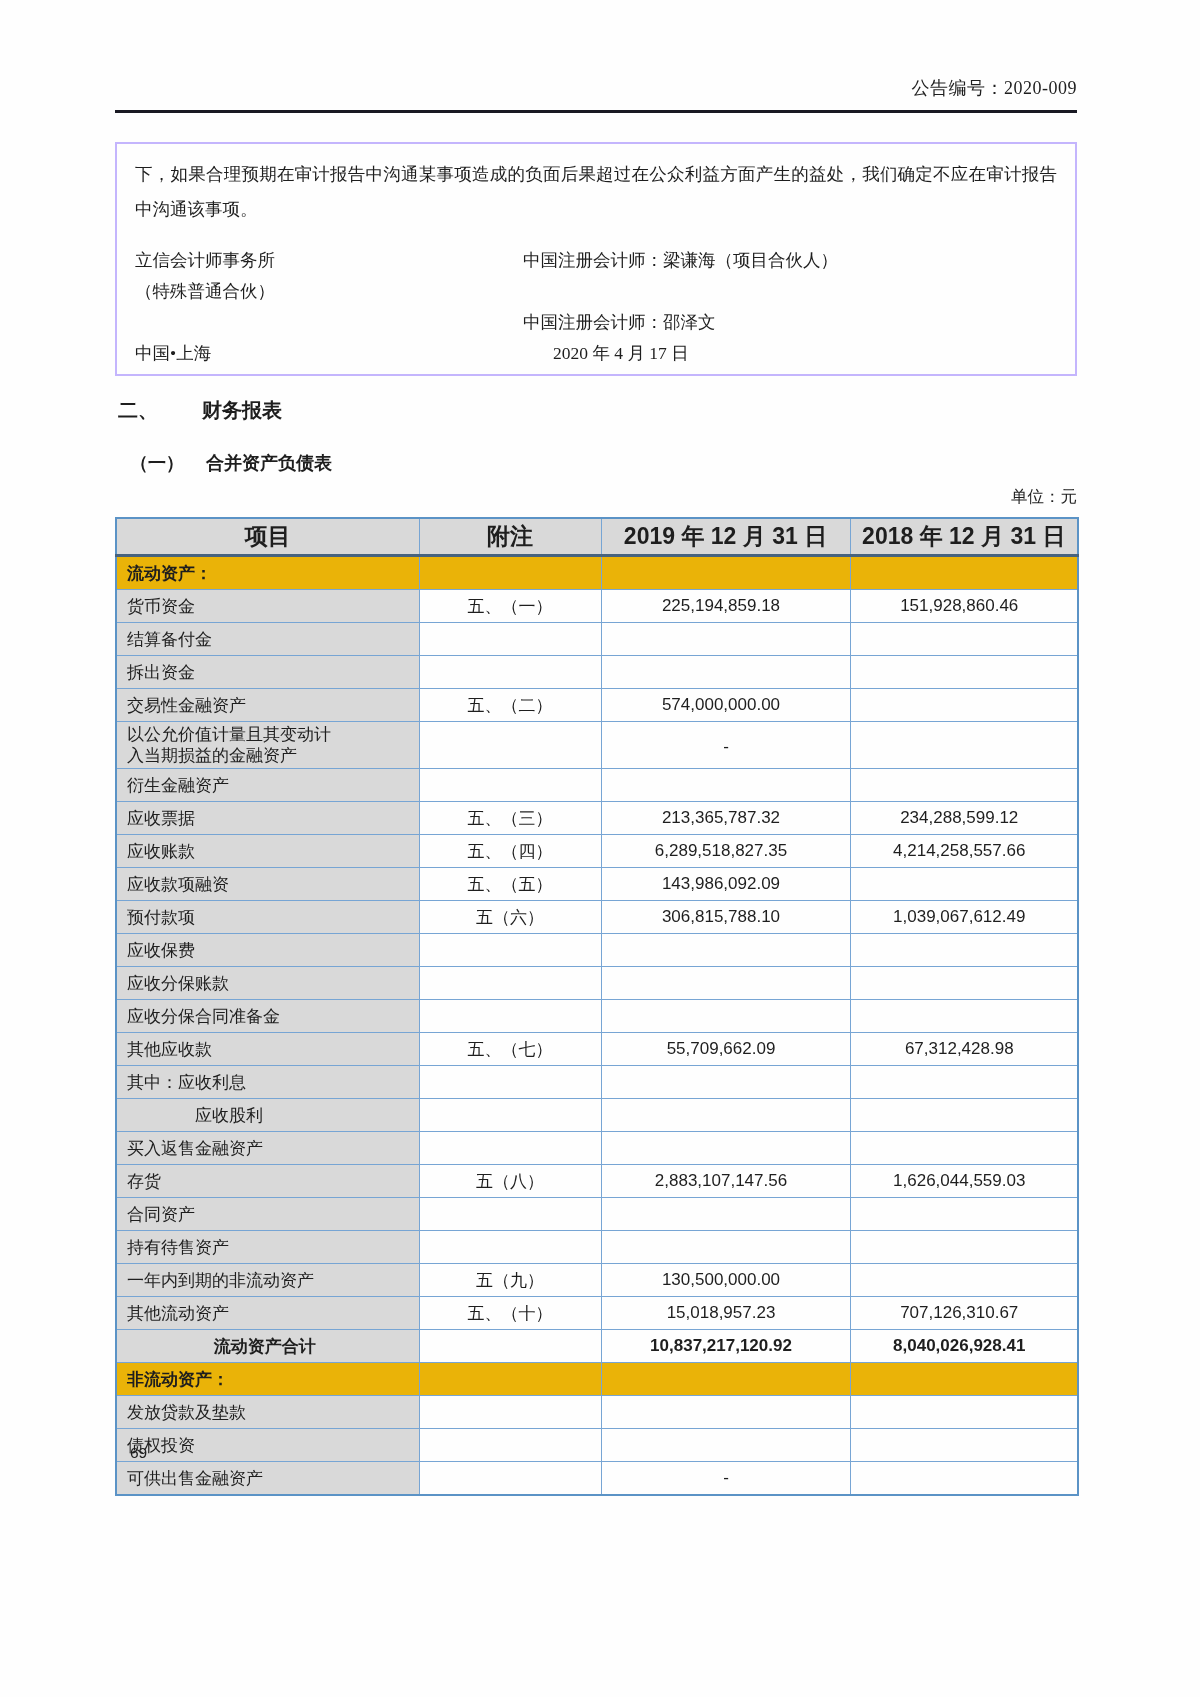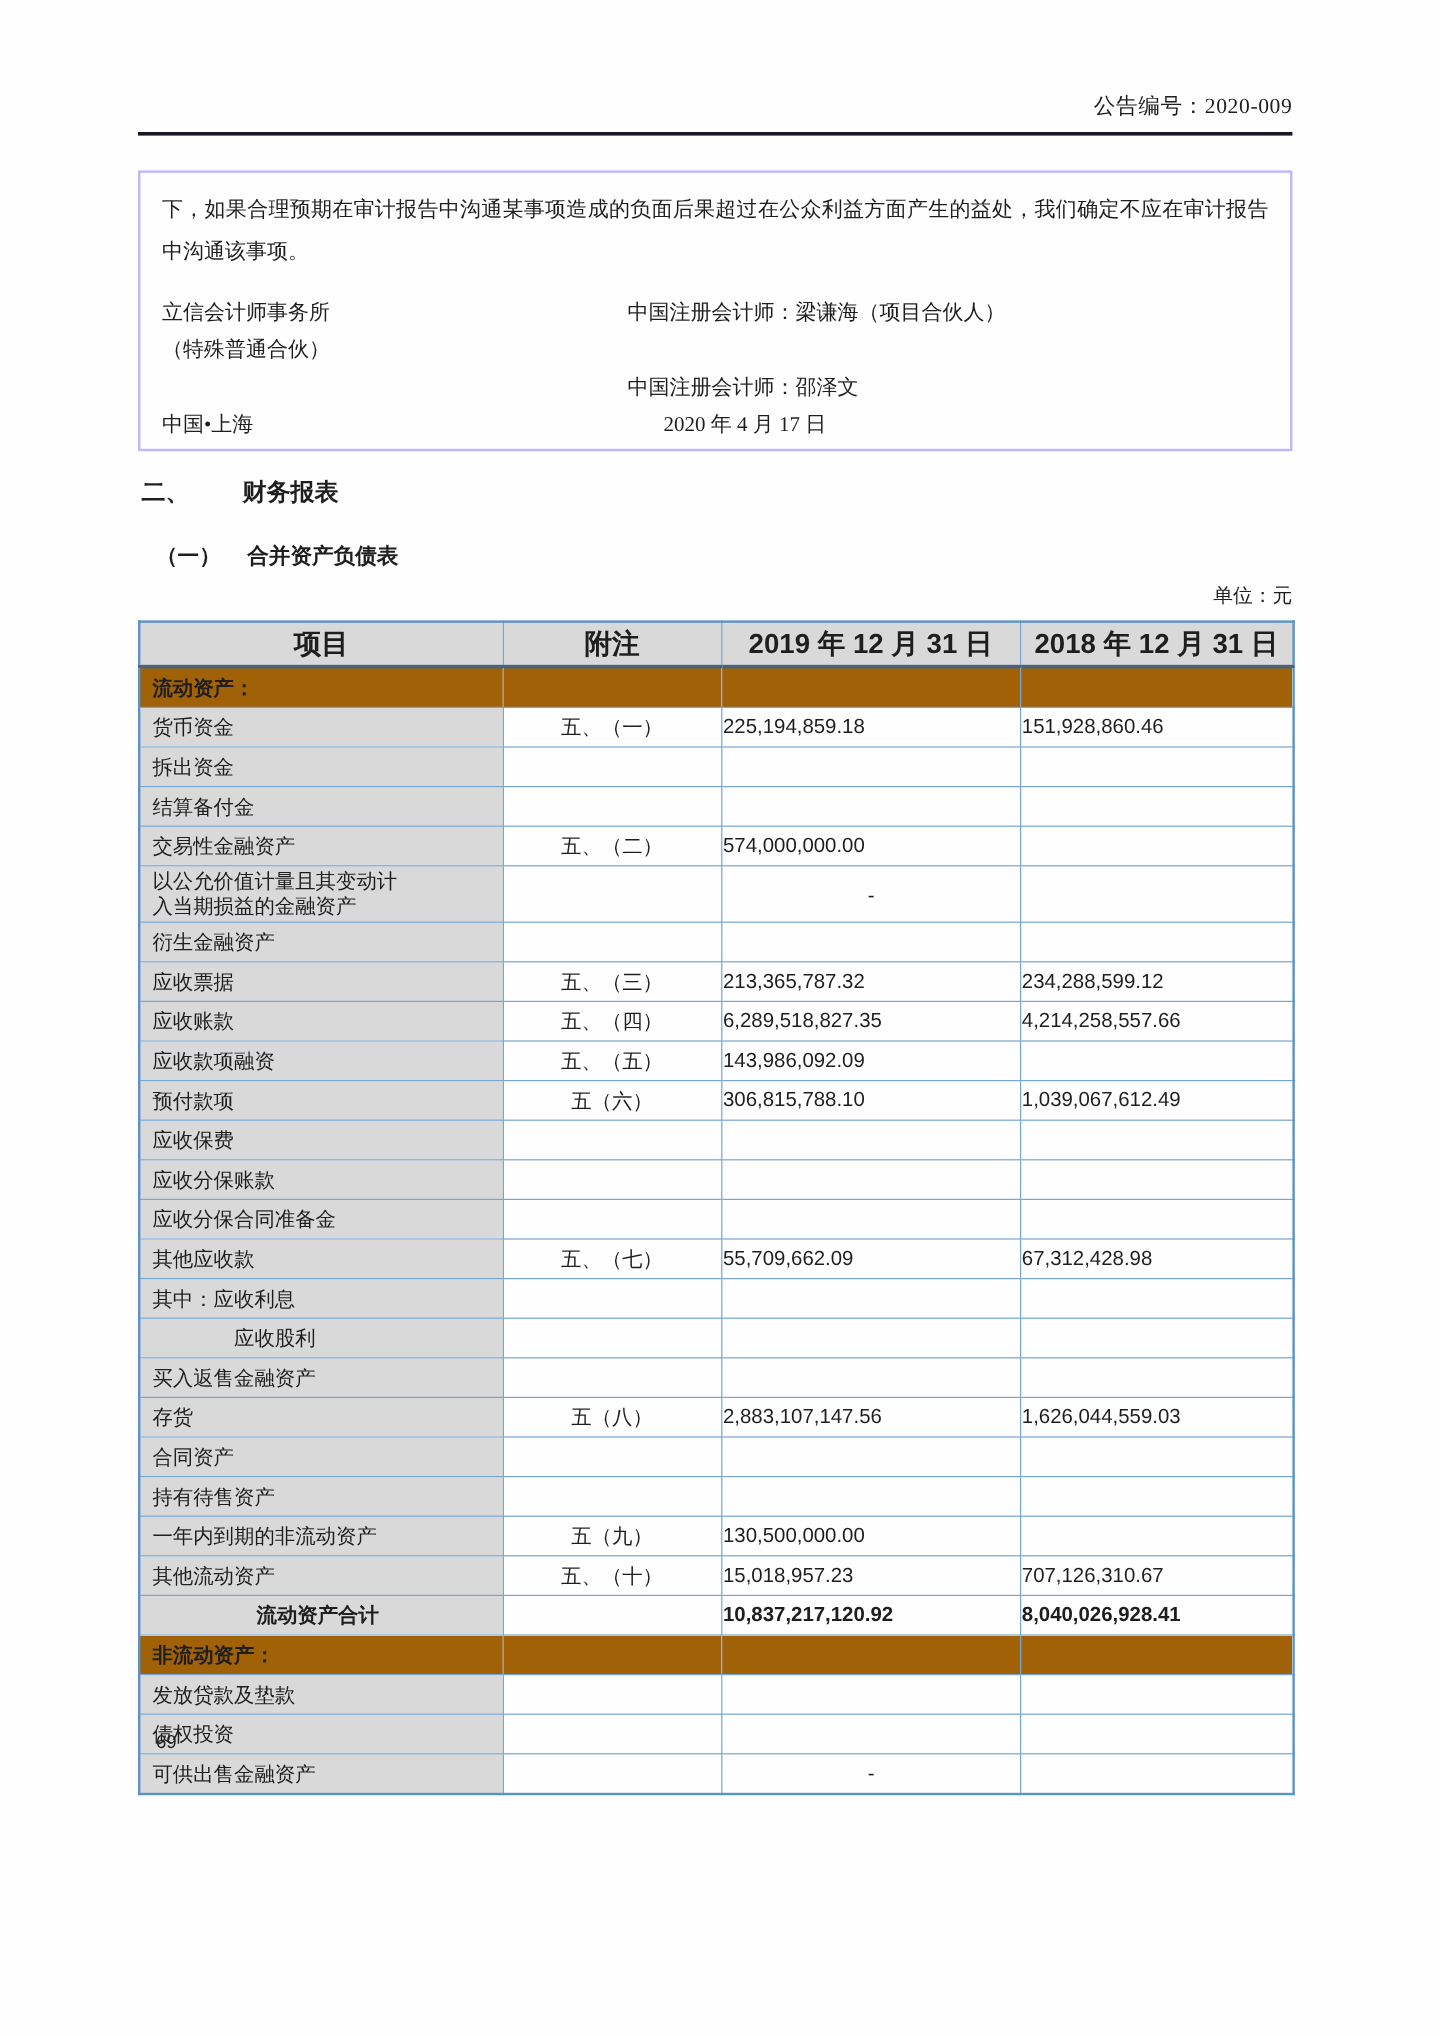--- a/index.html
+++ b/index.html
@@ -43,23 +43,23 @@
     background:#d9d9d9; border:1px solid #77a5d4; border-bottom:3px solid #47637f;
     font-size:23px; height:33px; font-weight:bold;
     font-family:"Liberation Sans","DejaVu Sans",sans-serif;
   }
   #balance-table td {
     border:1px solid #77a5d4; font-size:17px; height:30px;
     vertical-align:middle; overflow:hidden;
   }
   .c-label { background:#d9d9d9; padding:0 6px 0 10px; }
   .c-note  { text-align:center; font-size:16.5px; }
-  .c-val   { text-align:left; padding-right:10px;
+  .c-val   { text-align:center; padding-right:10px;
              font-family:"Liberation Sans","DejaVu Sans",sans-serif; font-size:16.5px; }
-  .row-section td { background:#a16207; }
+  .row-section td { background:#eab308; }
   .row-section .c-label { font-weight:bold; font-family:"Liberation Sans","DejaVu Sans",sans-serif; }
   .row-total .c-label { font-weight:bold; text-align:center; padding-left:0;
                         font-family:"Liberation Sans","DejaVu Sans",sans-serif; }
   .row-total .c-val { font-weight:bold; }
   .row-tall td { height:62px; }
   .row-tall .c-note, .row-tall .c-val { vertical-align:top; padding-top:4px; }
   .wrap-narrow { display:inline-block; max-width:218px; line-height:21px; padding:2px 0; }
   .dash { text-align:center; padding-right:0; }
   .indent { padding-left:78px; }
 
@@ -128,27 +128,27 @@
           <td class="c-val"></td>
           <td class="c-val"></td>
         </tr>
         <tr class="row-item">
           <td class="c-label"><span>货币资金</span></td>
           <td class="c-note">五、（一）</td>
           <td class="c-val">225,194,859.18</td>
           <td class="c-val">151,928,860.46</td>
         </tr>
         <tr class="row-item">
+          <td class="c-label"><span>结算备付金</span></td>
+          <td class="c-note"></td>
+          <td class="c-val"></td>
+          <td class="c-val"></td>
+        </tr>
+        <tr class="row-item">
           <td class="c-label"><span>拆出资金</span></td>
-          <td class="c-note"></td>
-          <td class="c-val"></td>
-          <td class="c-val"></td>
-        </tr>
-        <tr class="row-item">
-          <td class="c-label"><span>结算备付金</span></td>
           <td class="c-note"></td>
           <td class="c-val"></td>
           <td class="c-val"></td>
         </tr>
         <tr class="row-item">
           <td class="c-label"><span>交易性金融资产</span></td>
           <td class="c-note">五、（二）</td>
           <td class="c-val">574,000,000.00</td>
           <td class="c-val"></td>
         </tr>

